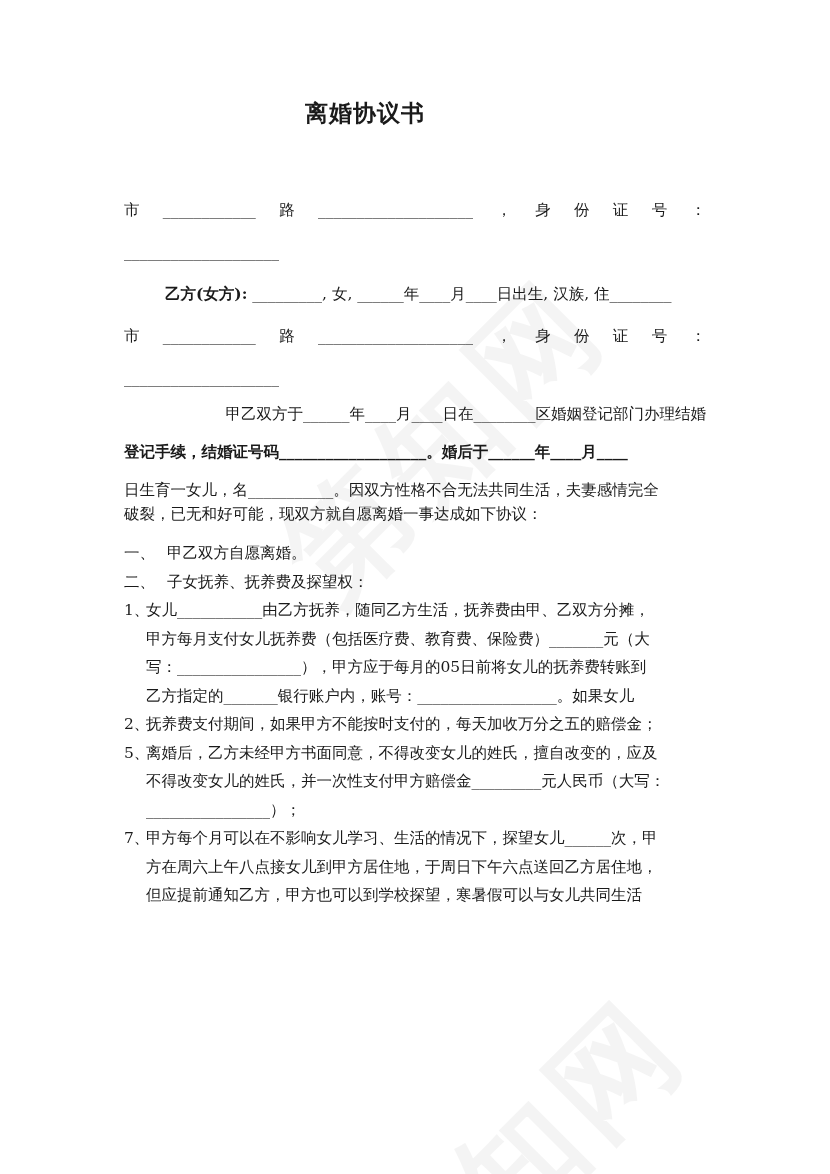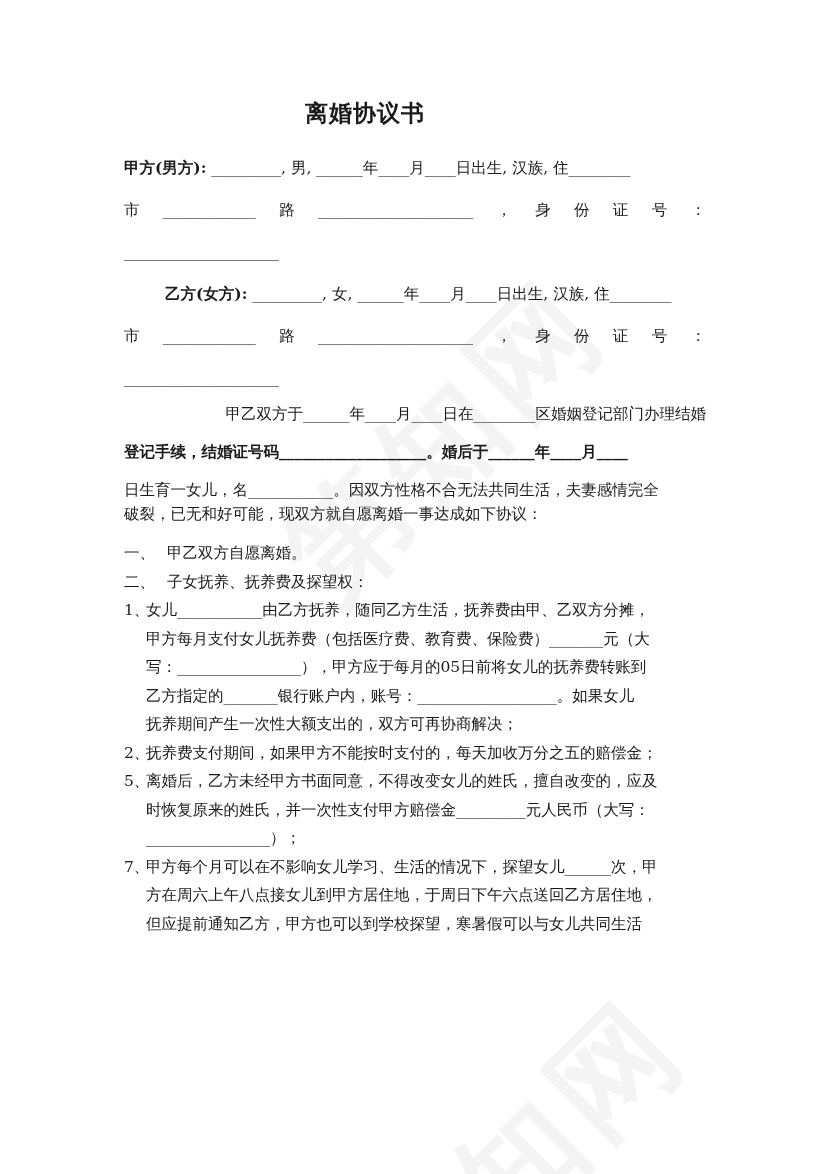--- a/index.html
+++ b/index.html
@@ -23,23 +23,20 @@
 </style>
 </head>
 <body>
 
 <div class="page">
   <div class="watermark wm1">第知网</div>
   <div class="watermark wm2">第知网</div>
 
   <div class="title">离婚协议书</div>
 
-  <div class="line" style="top:158px;">
-    <span class="bold">甲方(男方):</span><span> _________, 男, ______年____月____日出生, 汉族, 住________</span>
-  </div>
   <div class="line justify" style="top:200px;">
     <span>市</span>
     <span>____________</span>
     <span>路</span>
     <span>____________________</span>
     <span>，</span>
     <span>身</span>
     <span>份</span>
     <span>证</span>
     <span>号</span>
@@ -71,30 +68,29 @@
 
   <div class="list" style="top:539px;">
     <div class="row"><span class="num">一、</span><span> 甲乙双方自愿离婚。</span></div>
     <div class="row"><span class="num">二、</span><span> 子女抚养、抚养费及探望权：</span></div>
 
     <div>
       <div class="row"><span class="num" style="width:22px">1、</span><span>女儿___________由乙方抚养，随同乙方生活，抚养费由甲、乙双方分摊，</span></div>
       <div class="cont">甲方每月支付女儿抚养费（包括医疗费、教育费、保险费）_______元（大</div>
       <div class="cont">写：________________），甲方应于每月的05日前将女儿的抚养费转账到</div>
       <div class="cont">乙方指定的_______银行账户内，账号：__________________。如果女儿</div>
-      <div class="cont">抚养期间产生一次性大额支出的，双方可再协商解决；</div>
     </div>
     <div>
       <div class="row"><span class="num" style="width:22px">2、</span><span>抚养费支付期间，如果甲方不能按时支付的，每天加收万分之五的赔偿金；</span></div>
     </div>
     <div>
     </div>
     <div>
       <div class="row"><span class="num" style="width:22px">5、</span><span>离婚后，乙方未经甲方书面同意，不得改变女儿的姓氏，擅自改变的，应及</span></div>
-      <div class="cont">时恢复原来的姓氏，并一次性支付甲方赔偿金_________元人民币（大写：</div>
+      <div class="cont">不得改变女儿的姓氏，并一次性支付甲方赔偿金_________元人民币（大写：</div>
       <div class="cont">________________）；</div>
     </div>
     <div>
       <div class="row"><span class="num" style="width:22px">7、</span><span>甲方每个月可以在不影响女儿学习、生活的情况下，探望女儿______次，甲</span></div>
       <div class="cont">方在周六上午八点接女儿到甲方居住地，于周日下午六点送回乙方居住地，</div>
       <div class="cont">但应提前通知乙方，甲方也可以到学校探望，寒暑假可以与女儿共同生活</div>
     </div>
   </div>
 </div>
 

